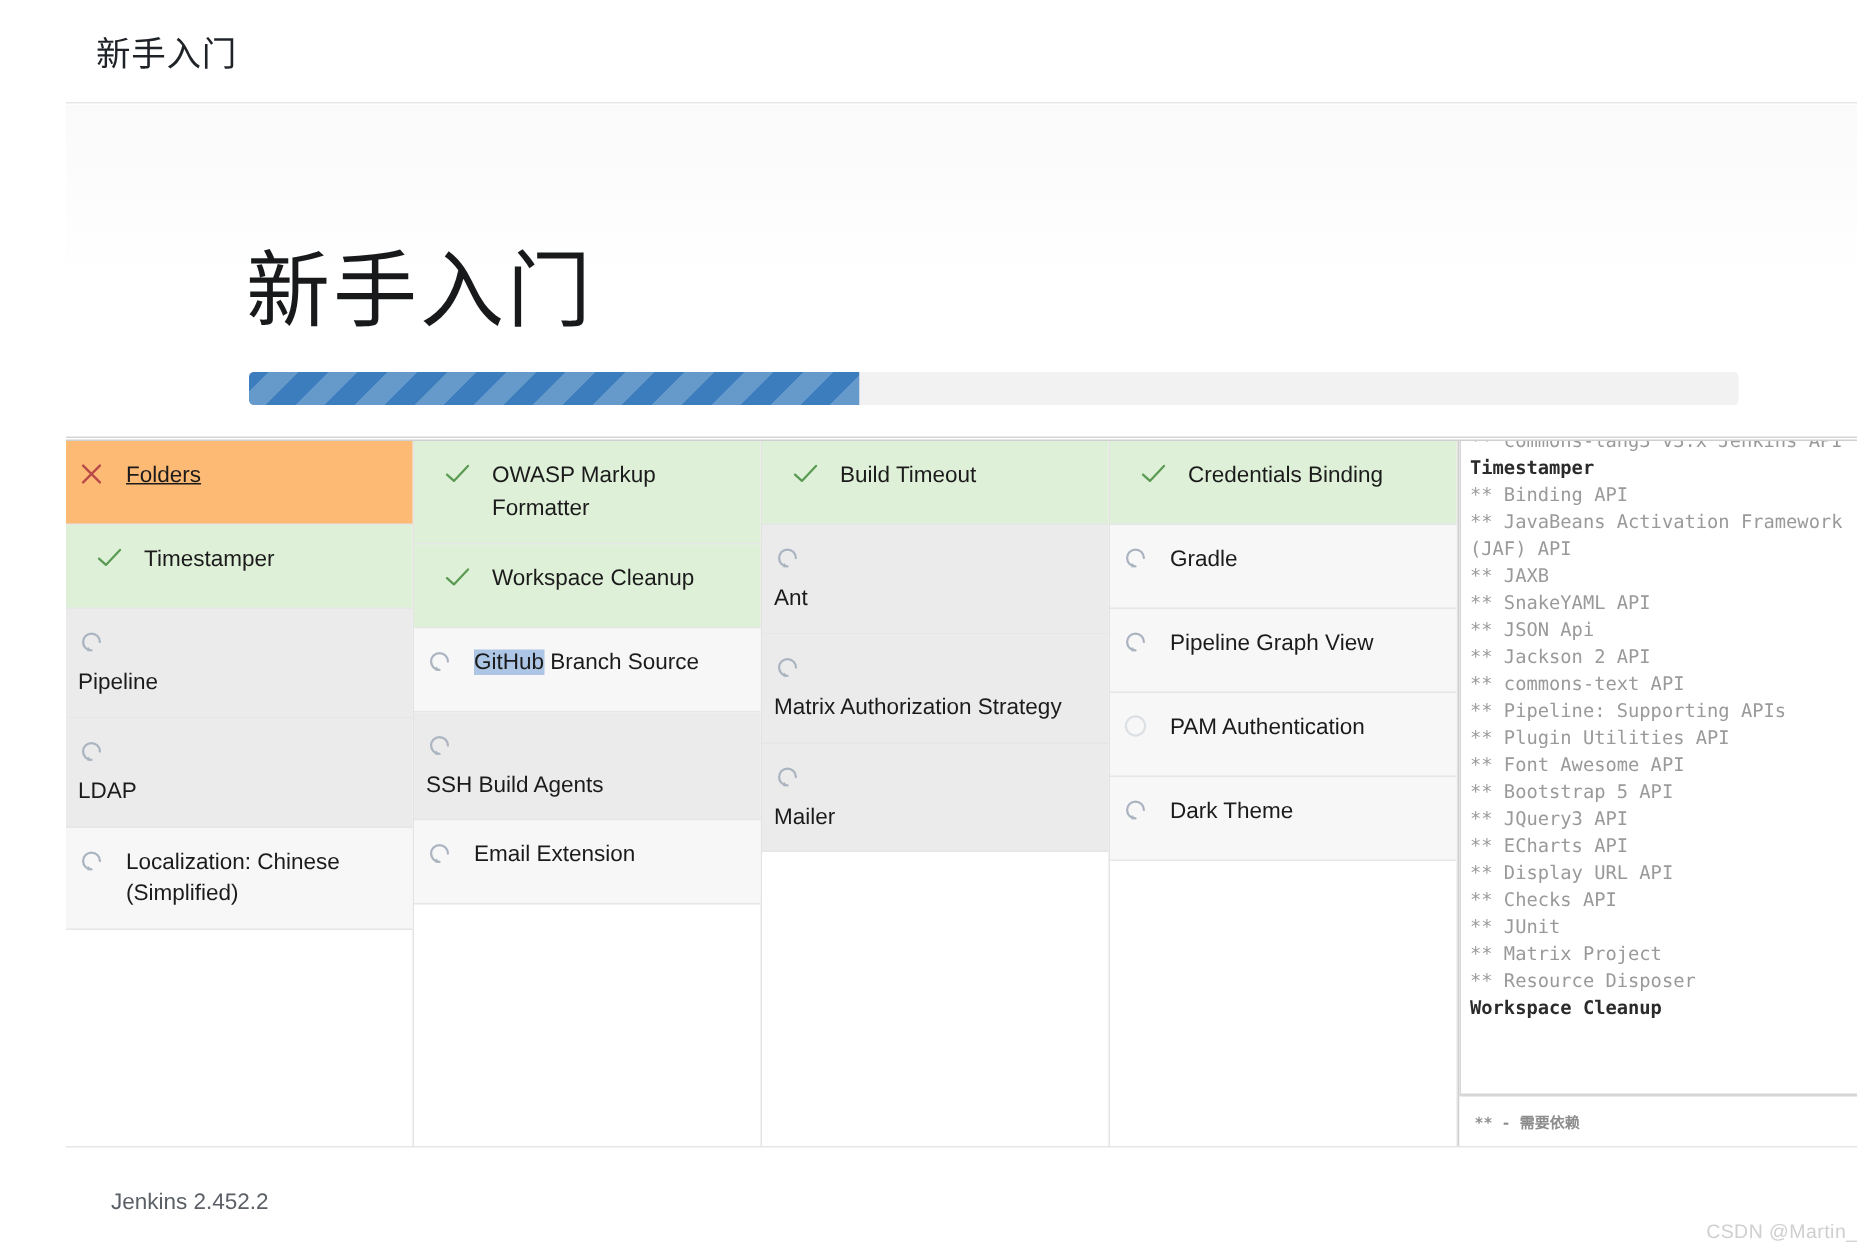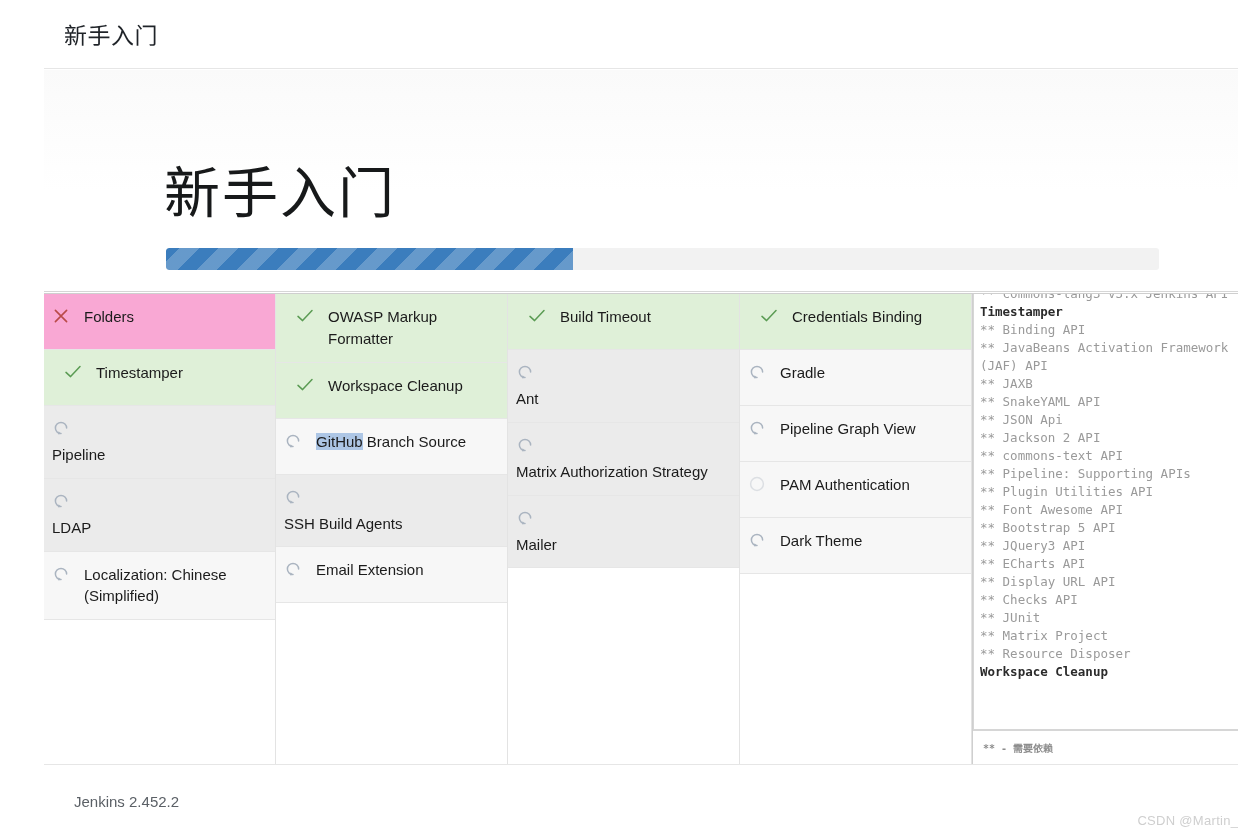--- a/index.html
+++ b/index.html
@@ -110,21 +110,21 @@
     display: flex;
     align-items: flex-start;
     padding: 12px 10px 12px 8px;
     min-height: 56px;
     border-bottom: 1px solid #e6e6e6;
     font-size: 15px;
     line-height: 1.45;
     color: #1b1b1b;
   }
   .plugin-cell.st-success { background: #dff0d8; padding-left: 20px; }
-  .plugin-cell.st-fail    { background: #f9a8d4; }
+  .plugin-cell.st-fail    { background: #fdba74; text-decoration: underline; }
   .plugin-cell.st-pending-a { background: #ebebeb; flex-direction: column; }
   .plugin-cell.st-pending-b { background: #f7f7f7; justify-content: flex-end; }
 
   .cell-icon {
     flex: 0 0 26px;
     width: 26px;
     height: 20px;
     margin-right: 6px;
     position: relative;
     top: 1px;

